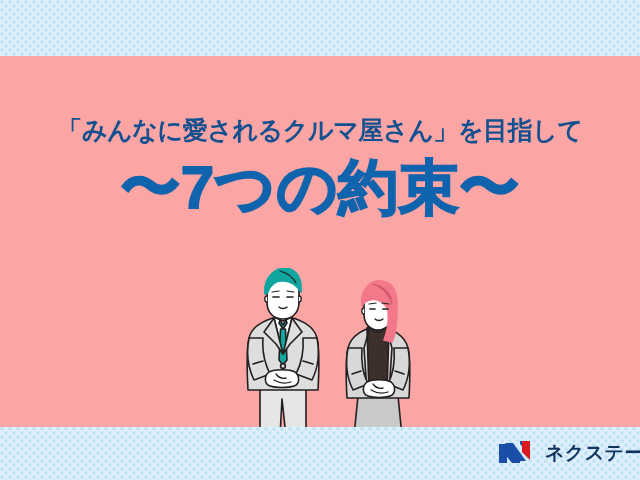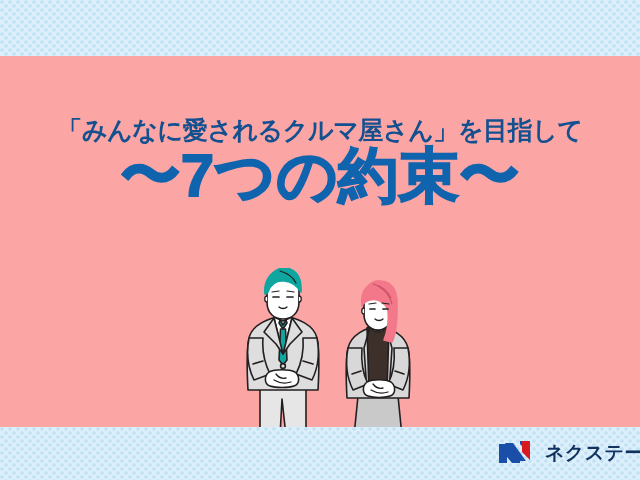--- a/index.html
+++ b/index.html
@@ -47,20 +47,21 @@
     font-size: 25.5px;
     font-weight: 700;
     letter-spacing: -0.4px;
     color: #13508f;
     line-height: 1;
     white-space: nowrap;
     transform: scaleX(0.98);
   }
   #headline-secondary {
     display: block;
+    margin-top: 12px;
     font-size: 60px;
     font-weight: 700;
     letter-spacing: 0.5px;
     color: #1064ad;
     line-height: 1.05;
     white-space: nowrap;
     -webkit-text-stroke: 1.8px #1064ad;
   }
 
   

